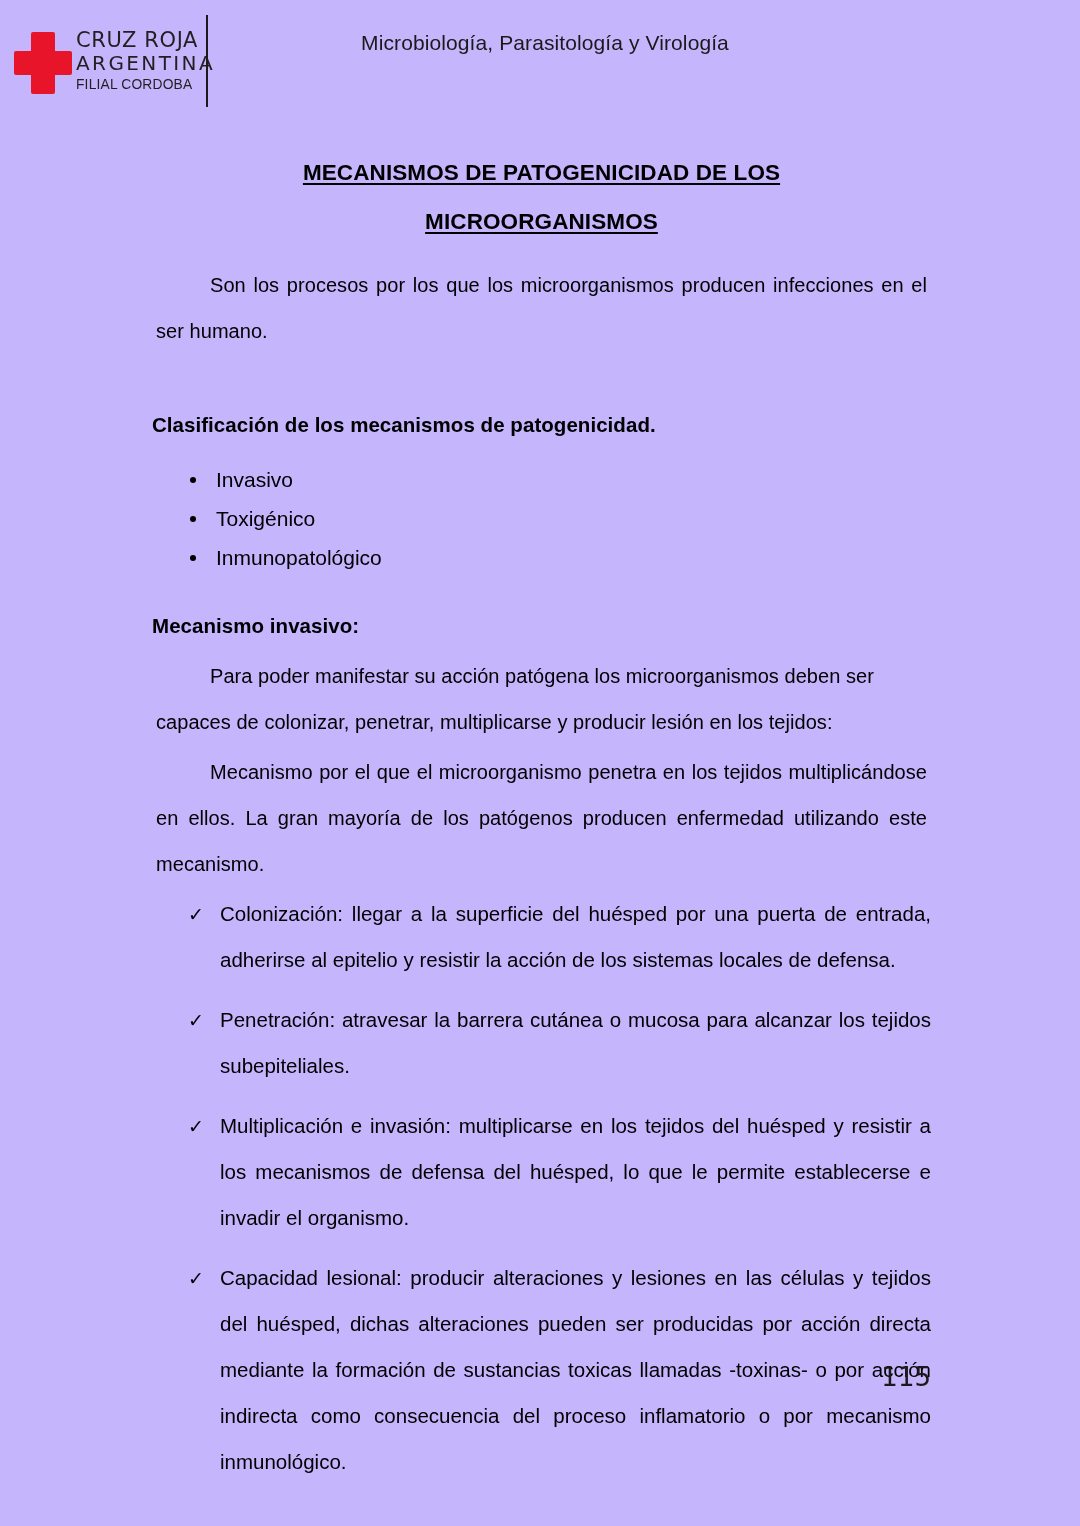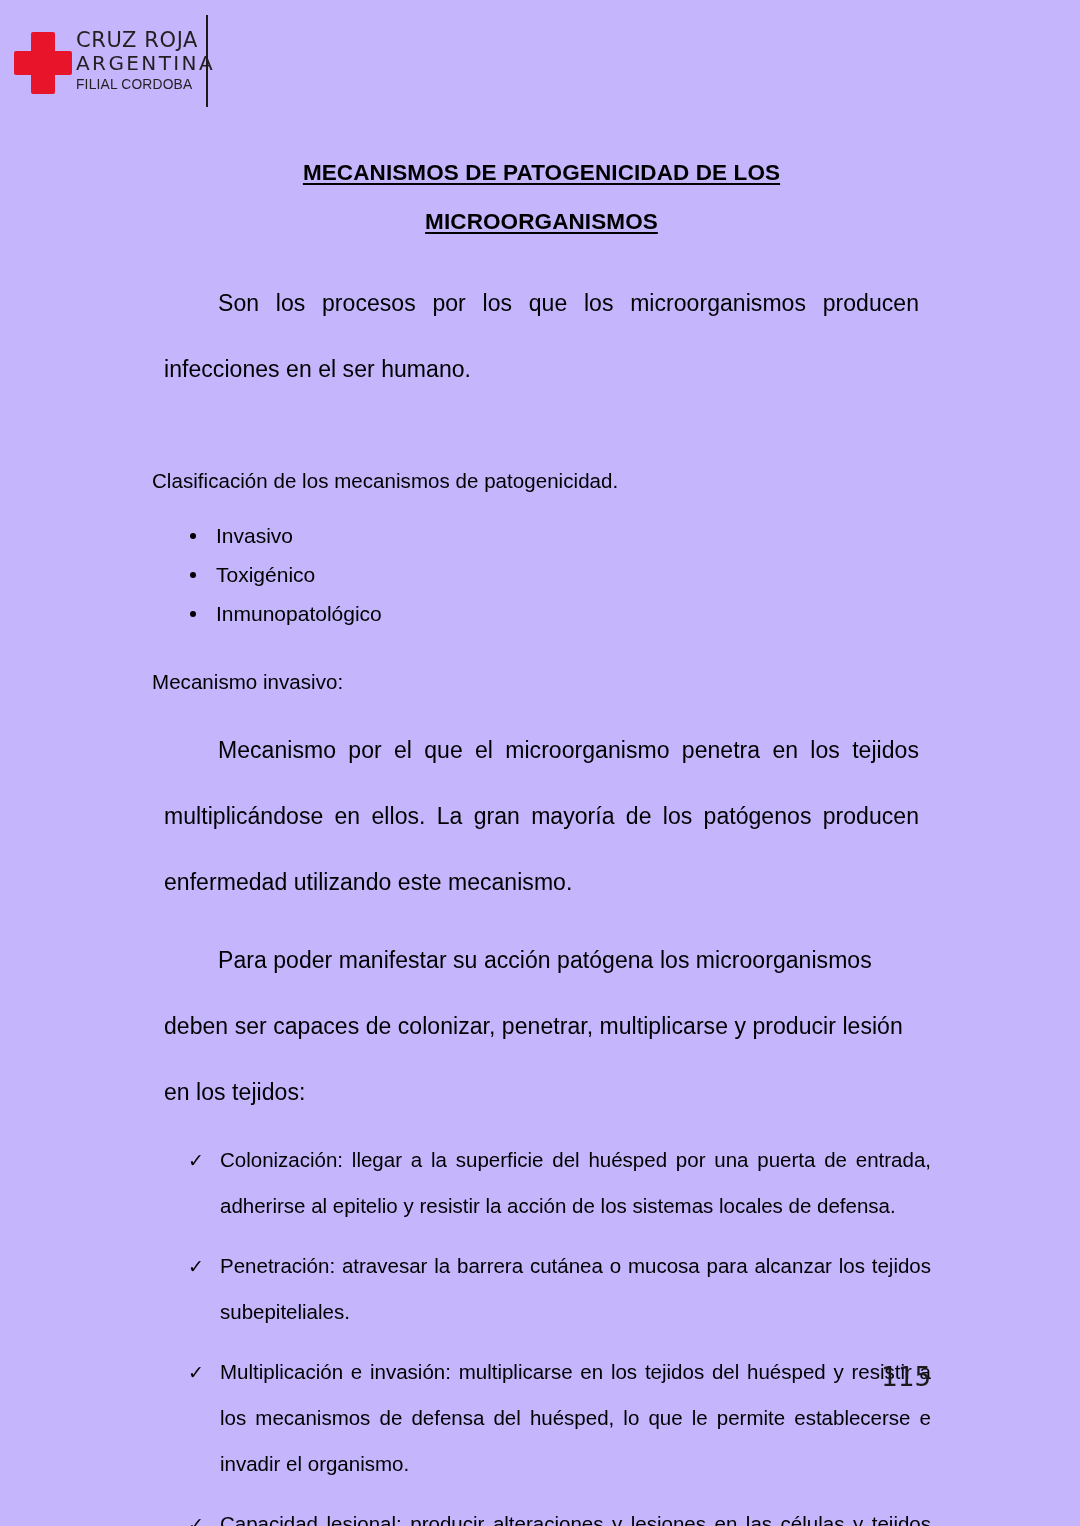--- a/index.html
+++ b/index.html
@@ -133,43 +133,43 @@
     line-height: 49px;
     letter-spacing: 0.1px;
   }
   .doc-title span {
     text-decoration: underline;
     text-underline-offset: 3px;
     margin-top: 48px;
   }
 
   p.body-text {
-    margin: 12px;
-    font-size: 23px;
-    line-height: 66px;
+    margin: 4px;
+    font-size: 20px;
+    line-height: 46px;
     text-align: justify;
     text-justify: inter-word;
     letter-spacing: 0.05px;
   }
   p.indent {
     text-indent: 54px;
   }
   p.nojust {
     text-align: left;
   }
 
   .spacer-lg { height: 44px; }
   .spacer-md { height: 26px; }
   .spacer-sm { height: 12px; }
 
   h2.sub-head {
     margin: 0;
     font-size: 20.5px;
     line-height: 46px;
-    font-weight: normal;
+    font-weight: bold;
     text-align: left;
     letter-spacing: 0.05px;
   }
 
   ul.dot-list {
     margin: 0;
     padding: 0;
     list-style: none;
   }
   ul.dot-list > li {
@@ -253,20 +253,23 @@
       </div>
       <div class="logo-text">
         <div class="logo-line1">CRUZ ROJA</div>
         <div class="logo-line2">ARGENTINA</div>
         <div class="logo-line3">FILIAL CORDOBA</div>
       </div>
     </div>
 
     <div class="header-divider"></div>
 
+    <div class="header-title">
+      <span class="header-title-inner">Microbiología, Parasitología y Virología</span>
+    </div>
   </div>
 
   <div class="content">
 
     <div class="doc-title">
       <span>MECANISMOS DE PATOGENICIDAD DE LOS</span><br>
       <span>MICROORGANISMOS</span>
     </div>
 
     <div class="spacer-sm"></div>
@@ -291,23 +294,23 @@
       <li>
         <span class="dot"></span>
         <span>Inmunopatológico</span>
       </li>
     </ul>
 
     <div class="spacer-md"></div>
 
     <h2 class="sub-head">Mecanismo invasivo:</h2>
 
+    <p class="body-text indent nojust">Para poder manifestar su acción patógena los microorganismos deben ser capaces de colonizar, penetrar, multiplicarse y producir lesión en los tejidos:</p>
+
     <p class="body-text indent">Mecanismo por el que el microorganismo penetra en los tejidos multiplicándose en ellos. La gran mayoría de los patógenos producen enfermedad utilizando este mecanismo.</p>
-
-    <p class="body-text indent nojust">Para poder manifestar su acción patógena los microorganismos deben ser capaces de colonizar, penetrar, multiplicarse y producir lesión en los tejidos:</p>
 
     <ul class="check-list">
       <li>
         <span class="check">✓</span>
         <span>Colonización: llegar a la superficie del huésped por una puerta de entrada, adherirse al epitelio y resistir la acción de los sistemas locales de defensa.</span>
       </li>
       <li>
         <span class="check">✓</span>
         <span>Penetración: atravesar la barrera cutánea o mucosa para alcanzar los tejidos subepiteliales.</span>
       </li>

